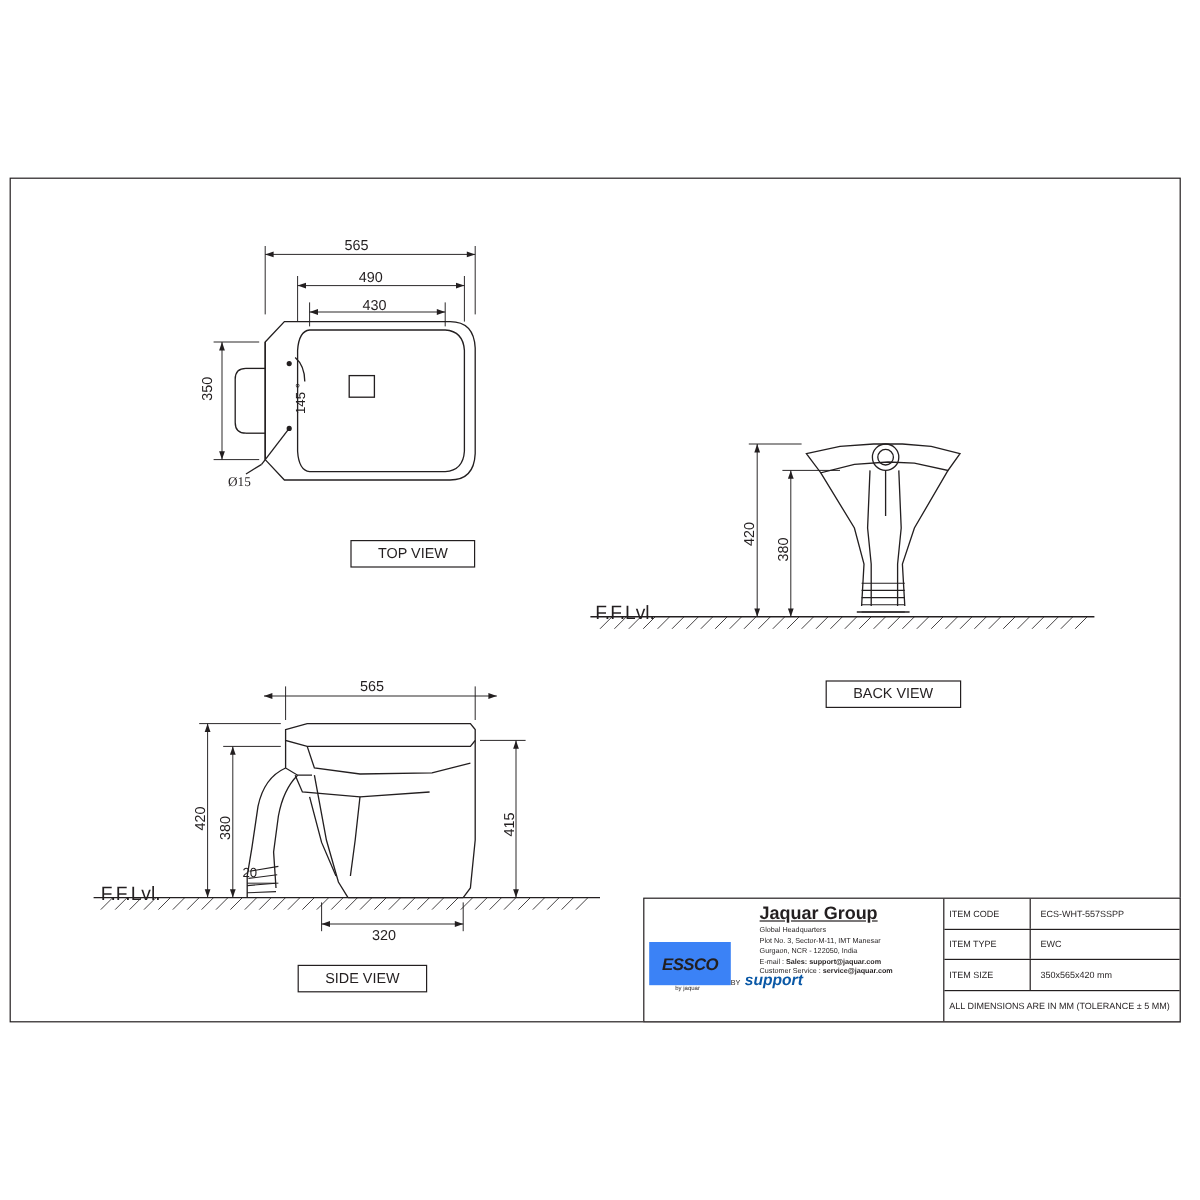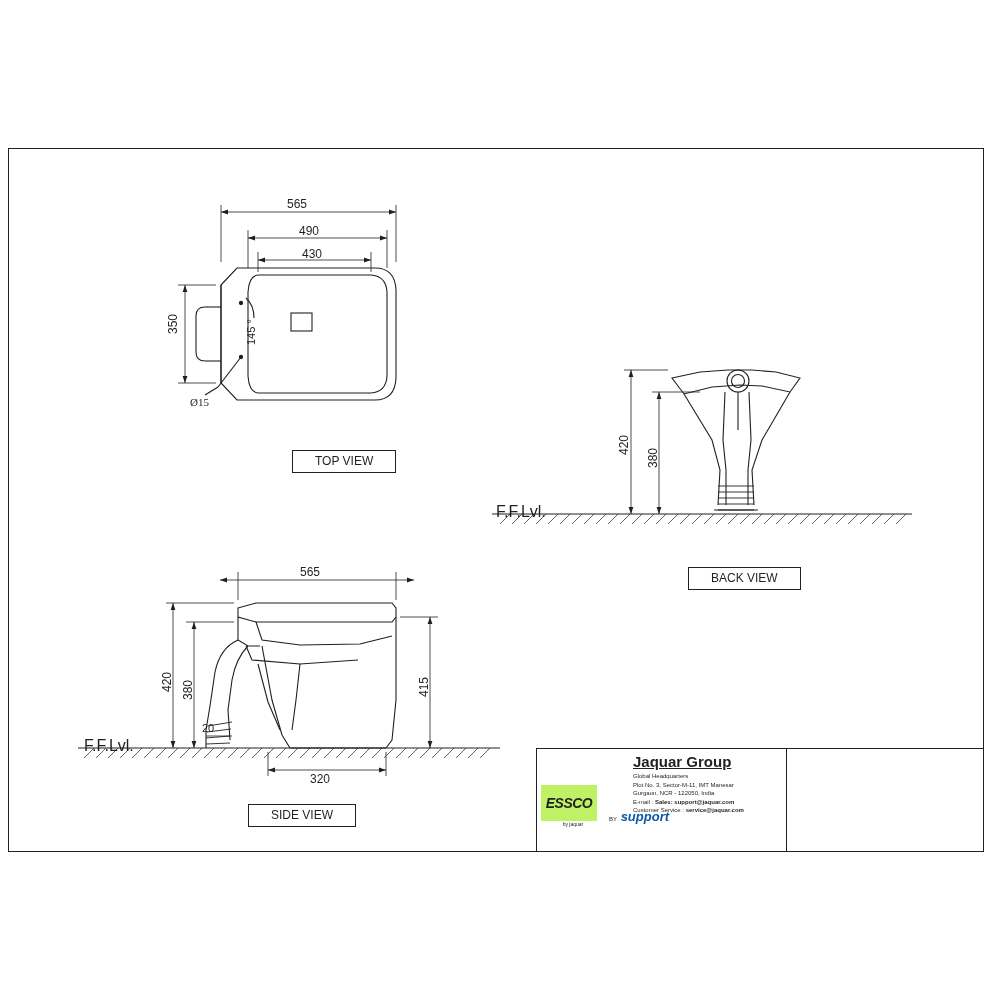--- a/index.html
+++ b/index.html
@@ -6,21 +6,21 @@
   body{width:1000px;height:1000px;font-family:"Liberation Sans",sans-serif;color:#231f20;}
   #sheet{position:relative;width:1000px;height:1000px;overflow:hidden;}
   .frame{position:absolute;left:8px;top:148px;width:976px;height:704px;border:1px solid #231f20;box-sizing:border-box;}
   svg{position:absolute;left:0;top:0;width:1000px;height:1000px;}
   .viewtag{position:absolute;border:1px solid #231f20;padding:3px 22px 4px;font-size:12px;background:#fff;white-space:nowrap;}
   .dim{position:absolute;font-size:12px;white-space:nowrap;}
   .ff{position:absolute;font-size:16px;white-space:nowrap;}
   
   .tblock{position:absolute;left:536px;top:748px;width:448px;height:104px;border:1px solid #231f20;box-sizing:border-box;background:#fff;}
   .tb-left{position:absolute;left:0;top:0;width:250px;height:102px;border-right:1px solid #231f20;box-sizing:border-box;}
-  .tb-logo{position:absolute;left:4px;top:36px;width:56px;height:36px;background:#bef264;display:flex;align-items:center;justify-content:center;}
+  .tb-logo{position:absolute;left:4px;top:36px;width:68px;height:36px;background:#3b82f6;display:flex;align-items:center;justify-content:center;}
   .tb-logo span{font-size:14px;font-weight:bold;font-style:italic;color:#231f20;letter-spacing:-.5px;}
   .brandsub{position:absolute;left:4px;top:72px;width:64px;font-size:5px;text-align:center;color:#231f20;}
   .jlogo{position:absolute;left:72px;top:60px;font-size:13px;font-style:italic;font-weight:bold;color:#0a58a6;}
   .jlogo .by{font-size:6px;color:#231f20;font-style:normal;font-weight:normal;}
   .tb-company{position:absolute;left:96px;top:4px;width:150px;}
   .tb-company .nm{font-size:15px;font-weight:bold;color:#231f20;margin-bottom:2px;text-decoration:underline;}
   .tb-company .ln{font-size:6px;line-height:8.5px;color:#231f20;}
   .tb-company .ln b{font-weight:bold;}
   .tb-right{position:absolute;left:250px;top:0;right:0;bottom:0;}
   .trow{position:relative;height:25.5px;border-bottom:1px solid #231f20;box-sizing:border-box;display:flex;align-items:center;}
@@ -298,15 +298,32 @@
         <div class="ln">Plot No. 3, Sector-M-11, IMT Manesar</div>
         <div class="ln">Gurgaon, NCR - 122050, India</div>
         <div class="ln">
           <span>E-mail : </span><b>Sales: support@jaquar.com</b>
         </div>
         <div class="ln">
           <span>Customer Service : </span><b>service@jaquar.com</b>
         </div>
       </div>
     </div>
+    <div class="tb-right">
+      <div class="trow">
+        <div class="tkey">ITEM CODE</div>
+        <div class="tval">ECS-WHT-557SSPP</div>
+      </div>
+      <div class="trow">
+        <div class="tkey">ITEM TYPE</div>
+        <div class="tval">EWC</div>
+      </div>
+      <div class="trow">
+        <div class="tkey">ITEM SIZE</div>
+        <div class="tval">350x565x420   mm</div>
+      </div>
+      <div class="trow">
+        <div class="tfull">ALL DIMENSIONS ARE IN MM  (TOLERANCE ± 5 MM)</div>
+      </div>
+    </div>
   </div>
 
 </div>
 
 </body></html>

